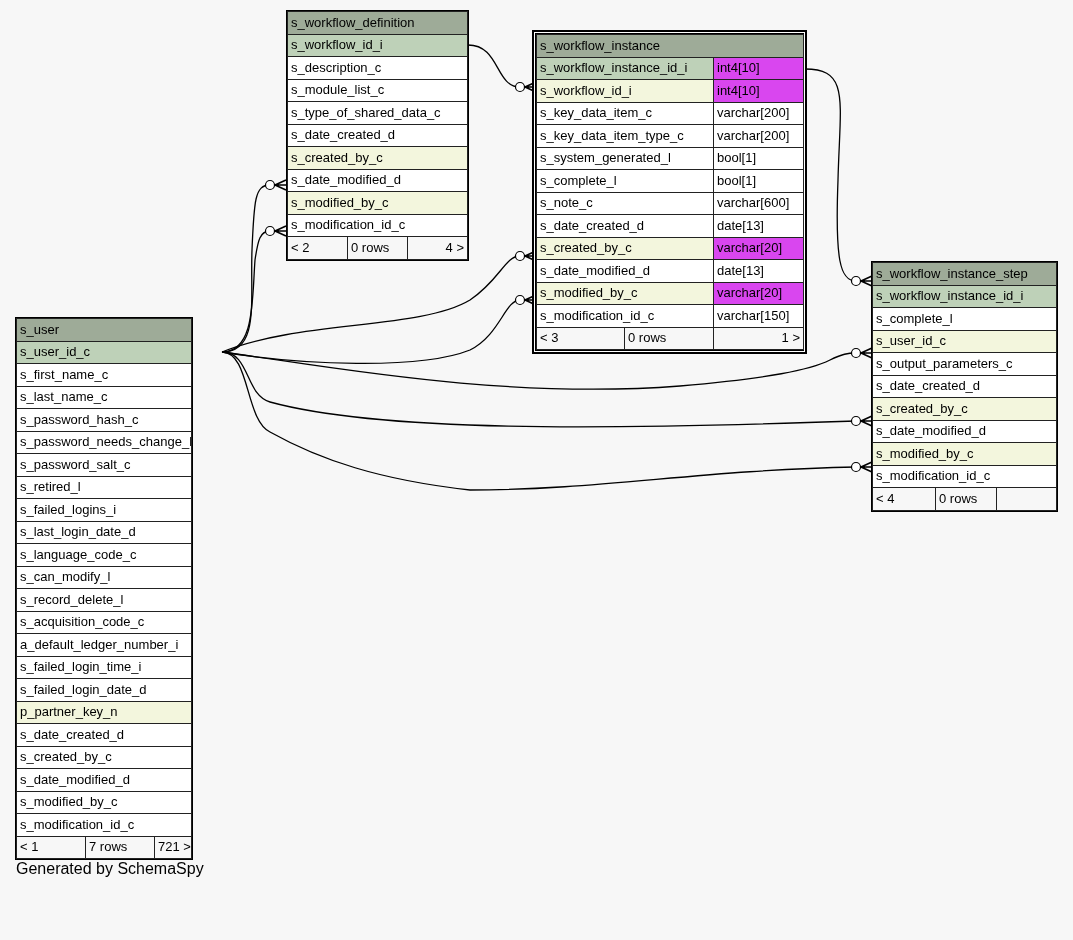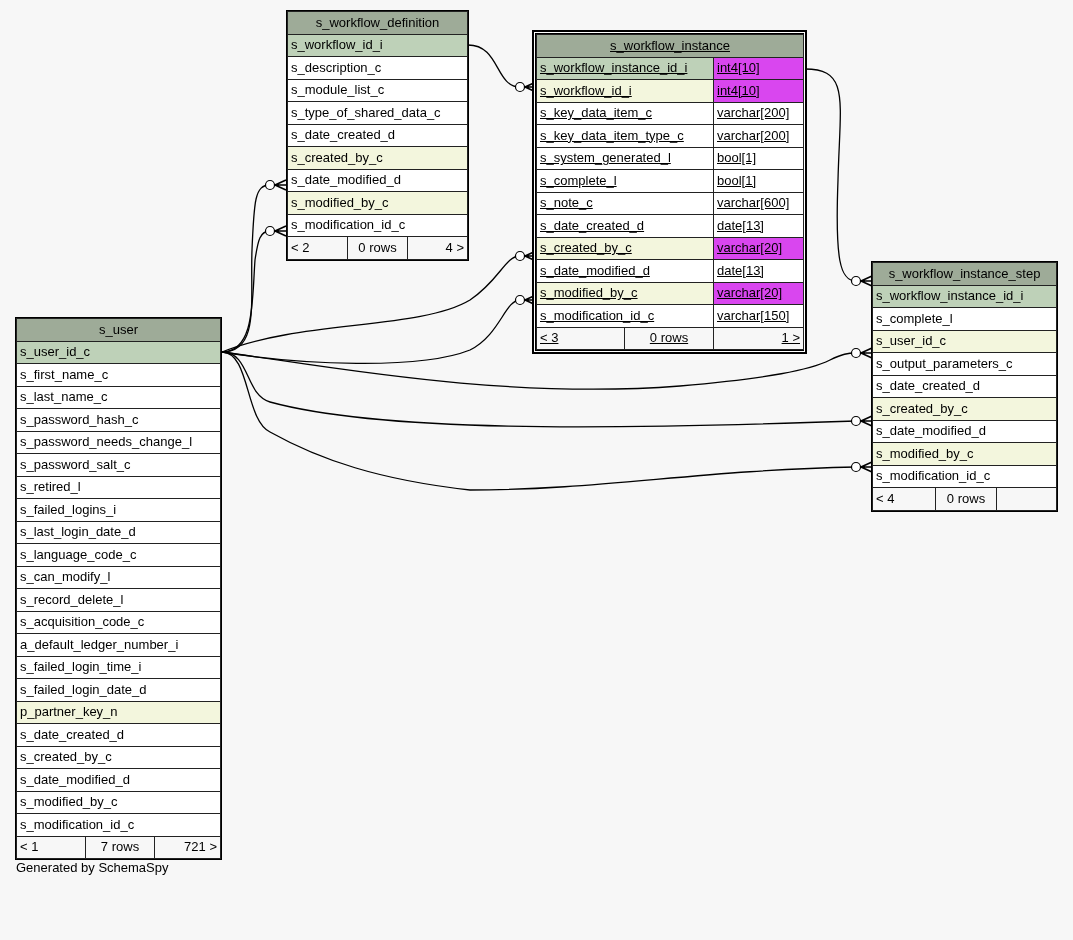--- a/index.html
+++ b/index.html
@@ -19,49 +19,48 @@
     }
     .tbl {
       position: absolute;
       border: 1px solid #000;
       background: #fff;
       box-sizing: border-box;
     }
     .tbl.selected {
       border: 3px double #000;
       outline: 1px solid #000;
-      text-decoration: underline;
     }
     .tbl table {
       border-collapse: collapse;
       width: 100%;
       table-layout: fixed;
     }
     .tbl td {
       border: 1px solid #222;
       padding: 0 3px;
       height: 21.5px;
       white-space: nowrap;
       overflow: hidden;
       line-height: 20px;
     }
     .tbl td.hdr {
       background: #9eab98;
-      text-align: center;
+      text-align: left;
       cursor: pointer;
     }
     .tbl tr.pk td.col { background: #bed1b8; }
     .tbl tr.fk td.col { background: #f3f6dd; }
     .tbl tr.pk td.type, .tbl tr.fk td.type { background: #d946ef; }
     .tbl td.foot { background: #f7f7f7; }
     .tbl td.foot.r { text-align: right; }
-    .tbl td.foot.c { text-align: center; }
+    .tbl td.foot.c { text-align: left; }
     #footer {
       position: absolute; left: 16px; top: 860px;
-      font-size: 13px;
+      font-size: 16px;
     }
   </style>
 </head>
 <body>
 
 <svg id="links" xmlns="http://www.w3.org/2000/svg">
   <g fill="none" stroke="#000" stroke-width="1.3">
     <path d="M468,45 C500,45 495,87 520,87"></path>
     <path d="M805,69 C850,69 840,100 838,180 C835,260 840,281 856,281"></path>
     <path d="M222,352 C260,352 250,300 252,250 C254,200 255,185 270,185"></path>
@@ -251,21 +250,21 @@
         </tr>
         <tr>
           <td class="foot">&lt; 4</td>
           <td class="foot c">0 rows</td>
           <td class="foot r"></td>
         </tr>
       </tbody>
   </table>
 </div>
 
-<div class="tbl" id="t-user" style="left:15px; top:317px; width:207px;">
+<div class="tbl" id="t-user" style="left:15px; top:317px; width:178px;">
   <table>
     <colgroup>
         <col style="width:69px">
         <col style="width:69px">
         <col>
       </colgroup>
     <tbody>
         <tr>
           <td class="hdr" colspan="3">s_user</td>
         </tr>

